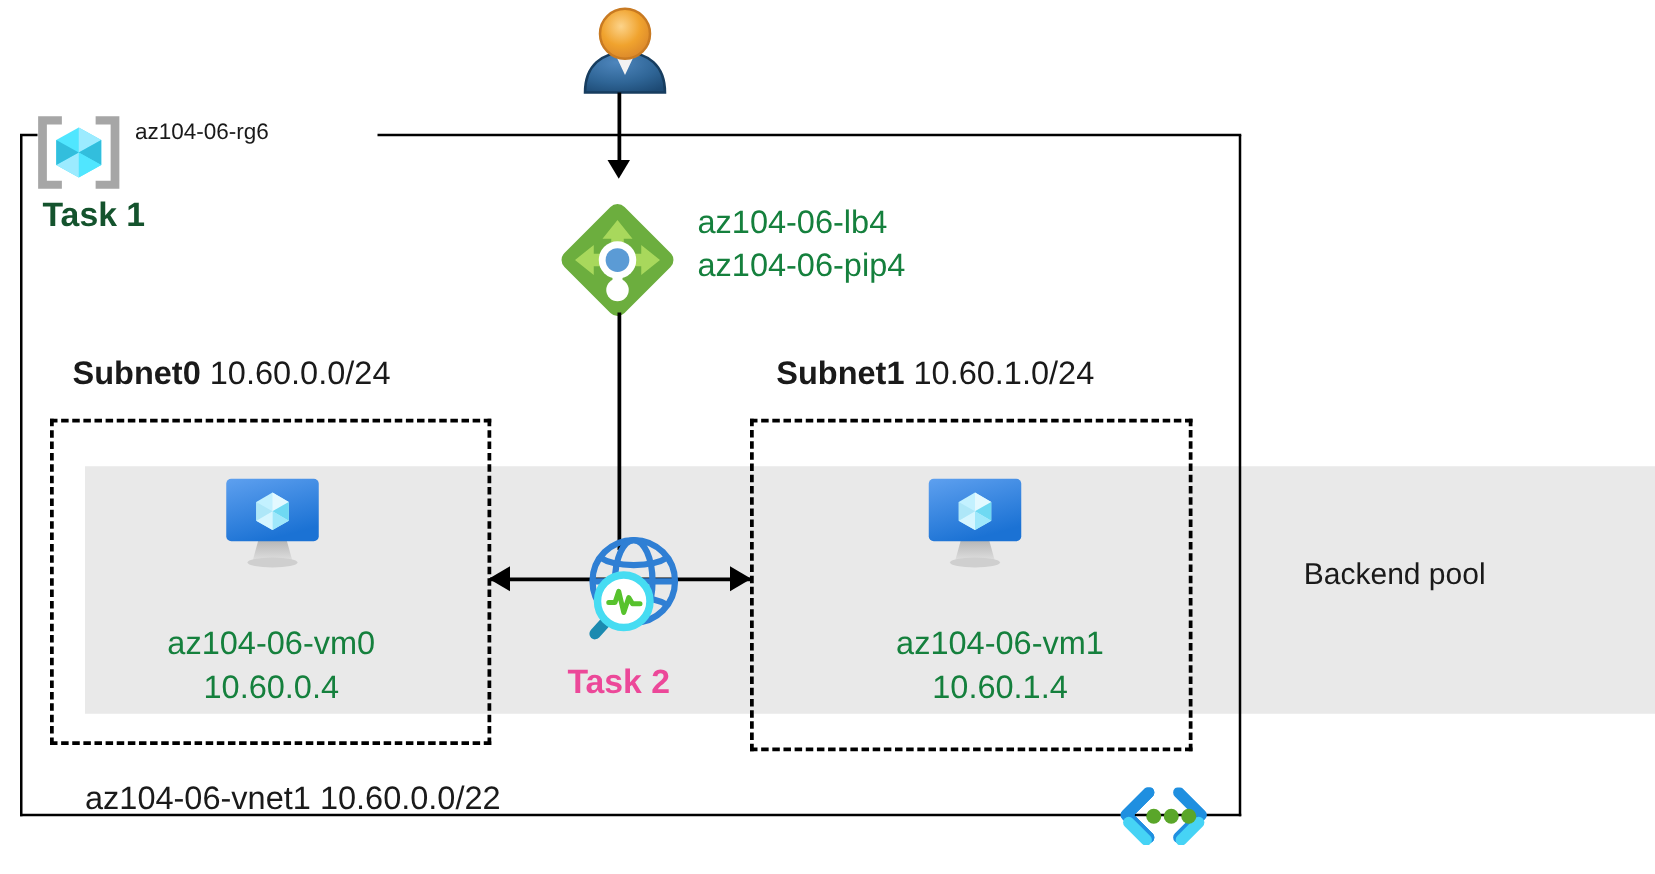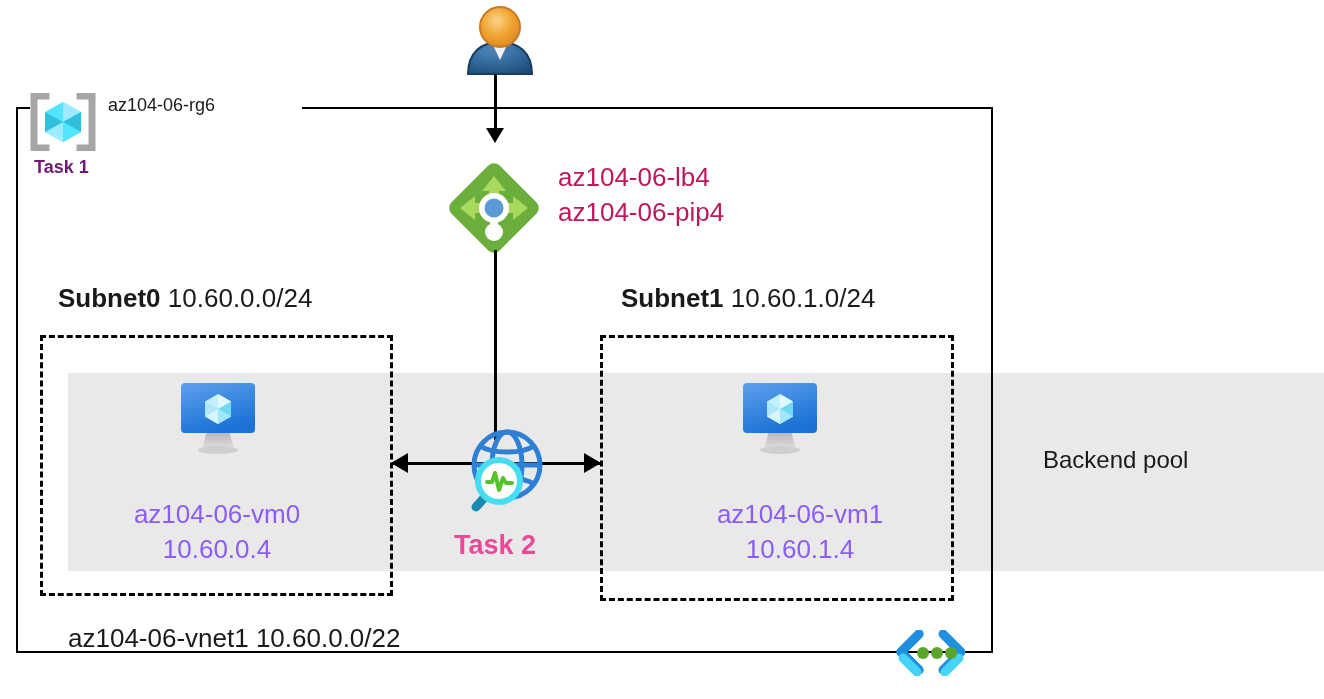--- a/index.html
+++ b/index.html
@@ -50,23 +50,23 @@
   #rg-label {
     left: 108px;
     top: 95px;
     font-size: 18px;
     color: #1a1a1a;
     white-space: nowrap;
   }
   #task1-label {
     left: 34px;
     top: 157px;
-    font-size: 18px;
+    font-size: 27px;
     font-weight: bold;
-    color: #701a75;
+    color: #14532d;
     white-space: nowrap;
   }
 
   
   #user-icon { left: 462px; top: 2px; width: 76px; height: 76px; }
 
   
   #user-lb-line {
     left: 494px;
     top: 74px;
@@ -82,21 +82,21 @@
     border-right: 9px solid transparent;
     border-top: 15px solid #000000;
   }
 
   
   #lb-icon { left: 444px; top: 158px; width: 100px; height: 100px; }
   #lb-labels {
     left: 558px;
     top: 160px;
     font-size: 26px;
-    color: #be185d;
+    color: #15803d;
     line-height: 1.36;
     white-space: nowrap;
   }
 
   
   #lb-globe-line {
     left: 494px;
     top: 250px;
     width: 0;
     height: 190px;
@@ -137,21 +137,21 @@
   #subnet0-title { left: 58px;  top: 283px; text-align: center; }
   #subnet1-title { left: 621px; top: 283px; }
 
   
   .vm-icon { width: 82px; height: 74px; }
   #vm0-icon { left: 177px; top: 381px; }
   #vm1-icon { left: 739px; top: 381px; }
 
   .vm-label {
     font-size: 26px;
-    color: #8b5cf6;
+    color: #15803d;
     text-align: center;
     line-height: 1.34;
     white-space: nowrap;
   }
   #vm0-label { left: 67px;  top: 497px; width: 300px; }
   #vm1-label { left: 650px; top: 497px; width: 300px; }
 
   
   #netwatcher-icon { left: 455px; top: 421px; width: 96px; height: 96px; }
   #task2-label {

